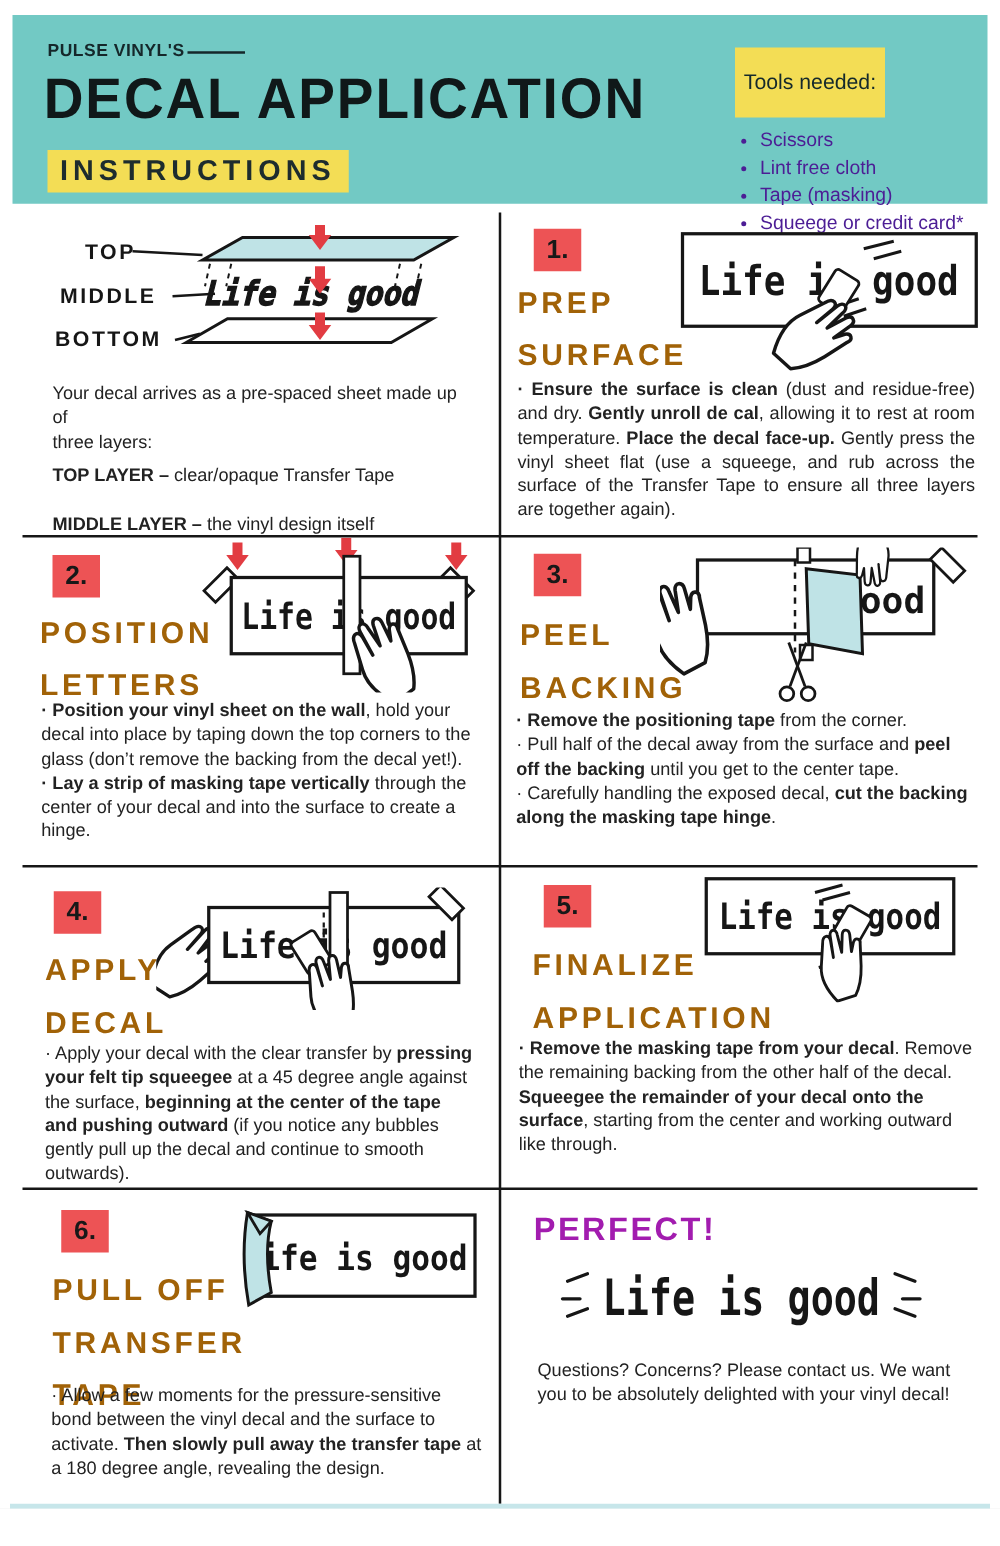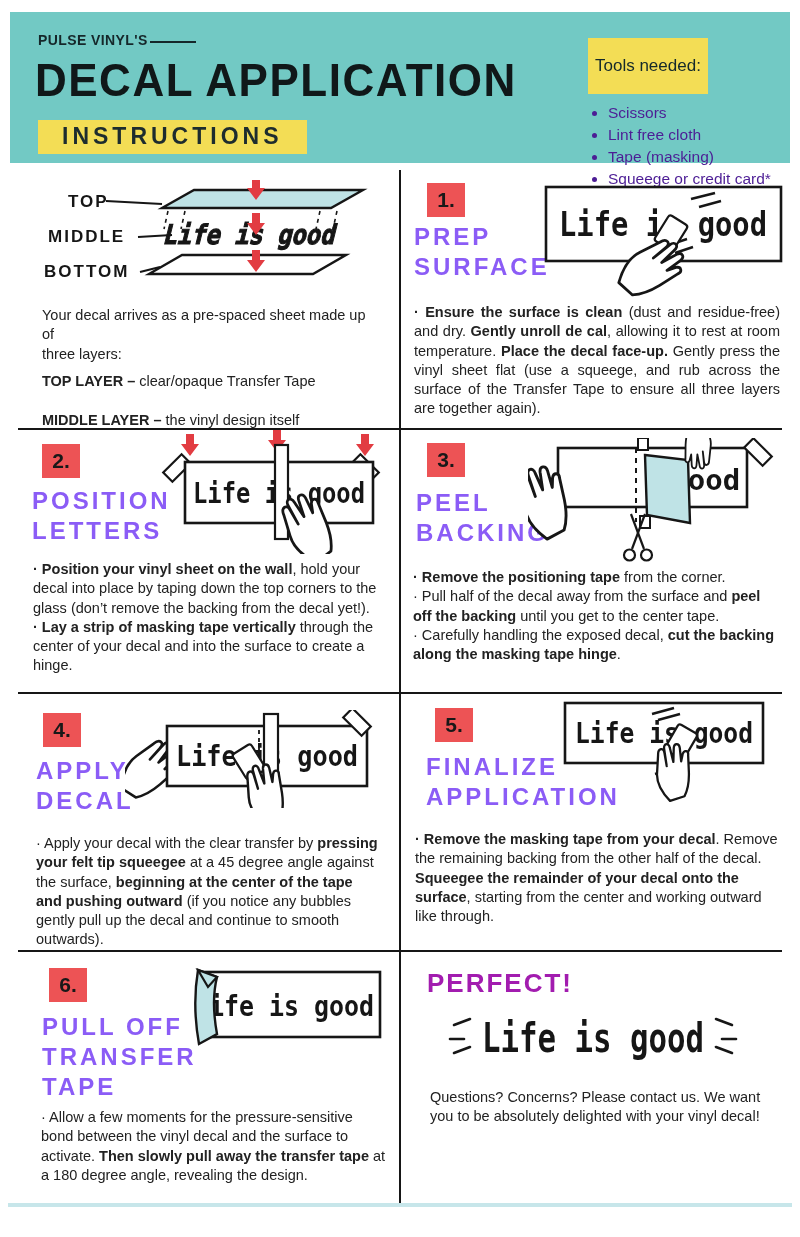--- a/index.html
+++ b/index.html
@@ -5,32 +5,32 @@
   html,body{margin:0;padding:0;background:#fff;}
   .page{position:relative;width:800px;height:1207px;background:#fff;overflow:hidden;
         font-family:"Liberation Sans",sans-serif;color:#1d1d1d;outline:1px solid #ddd;}
   .abs{position:absolute;}
   
   .header{position:absolute;left:10px;top:12px;width:780px;height:151px;background:var(--c-teal,#72c9c4);}
   .brand{position:absolute;left:28px;top:20px;font-size:14px;font-weight:700;letter-spacing:.4px;color:#15272a;}
   .brand::after{content:"";display:inline-block;width:46px;border-bottom:2px solid #15272a;margin-left:2px;vertical-align:2px;}
   .big-title{position:absolute;left:25px;top:42px;font-size:44px;font-weight:700;letter-spacing:1.5px;color:#101819;transform:scaleY(1.04);transform-origin:left top;}
   .subtitle{position:absolute;left:28px;top:108px;background:var(--c-yellow,#f3dd55);color:#1d2c2e;
-            font-size:23px;font-weight:600;letter-spacing:4px;padding:3px 24px 4px;}
+            font-size:23px;font-weight:600;letter-spacing:4px;padding:3px 10px 4px;}
   .tools{position:absolute;left:578px;top:26px;width:200px;}
   .tools-label{display:inline-block;background:var(--c-yellow,#f3dd55);font-size:17px;padding:18px 7px;color:#14292b;}
   .tools ul{margin:8px 0 16px 0;padding-left:20px;font-size:15.5px;line-height:22px;color:#4c1d95;}
   
   .vline{position:absolute;left:399px;top:170px;width:2px;height:1033px;background:#161616;}
   .hline{position:absolute;left:18px;width:764px;height:2px;background:#161616;}
   
   .cell{position:absolute;overflow:hidden;}
   .numbox{position:absolute;width:38px;height:34px;background:var(--c-red,#ed5355);
           display:flex;align-items:center;justify-content:center;font-size:21px;font-weight:700;color:#181818;}
-  .step-title{position:absolute;font-size:24px;font-weight:700;letter-spacing:3px;line-height:30px;white-space:pre-line;color:#8b5cf6;}
+  .step-title{position:absolute;font-size:24px;font-weight:700;letter-spacing:3px;line-height:42px;white-space:pre-line;color:#a16207;}
   .body-text{position:absolute;font-size:14.5px;line-height:19.3px;white-space:pre-line;color:#222;}
   .just{text-align:justify;}
   .b{font-weight:700;}
   svg text{font-family:"DejaVu Sans Mono",monospace;font-weight:700;fill:#161616;}
   svg text.lbl{font-family:"Liberation Sans",sans-serif;font-weight:700;letter-spacing:2px;}
   
   .perfect{position:absolute;font-size:26px;font-weight:700;letter-spacing:2px;color:#a21caf;}
   
   .footbar{position:absolute;left:8px;top:1203px;width:784px;height:31px;background:var(--c-bar,#c7e6ea);}
   .footnote{position:absolute;right:40px;top:5px;font-size:20px;color:#1d2c2e;}

